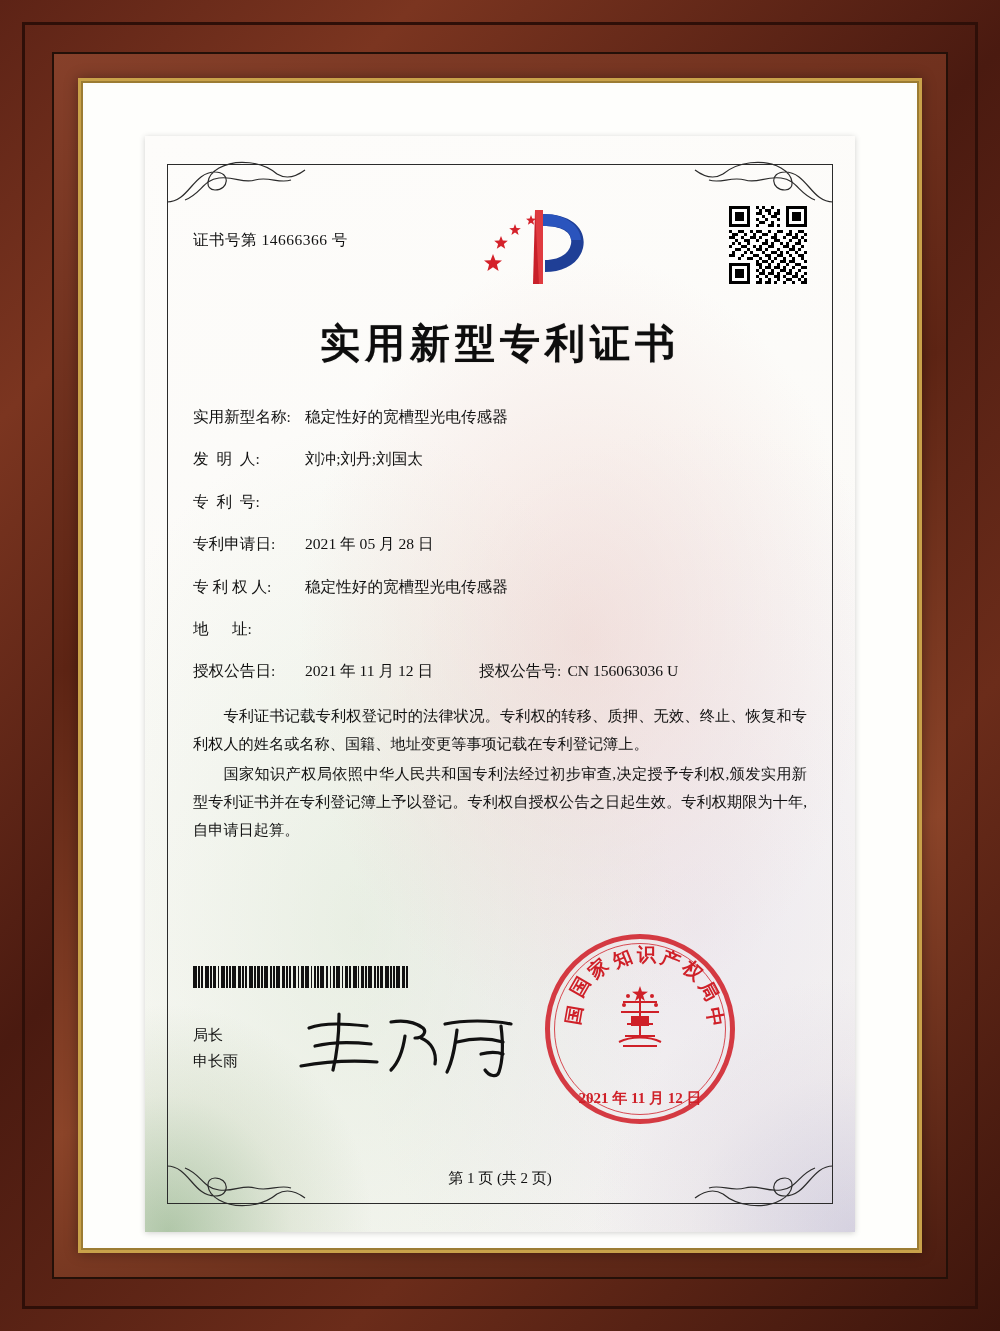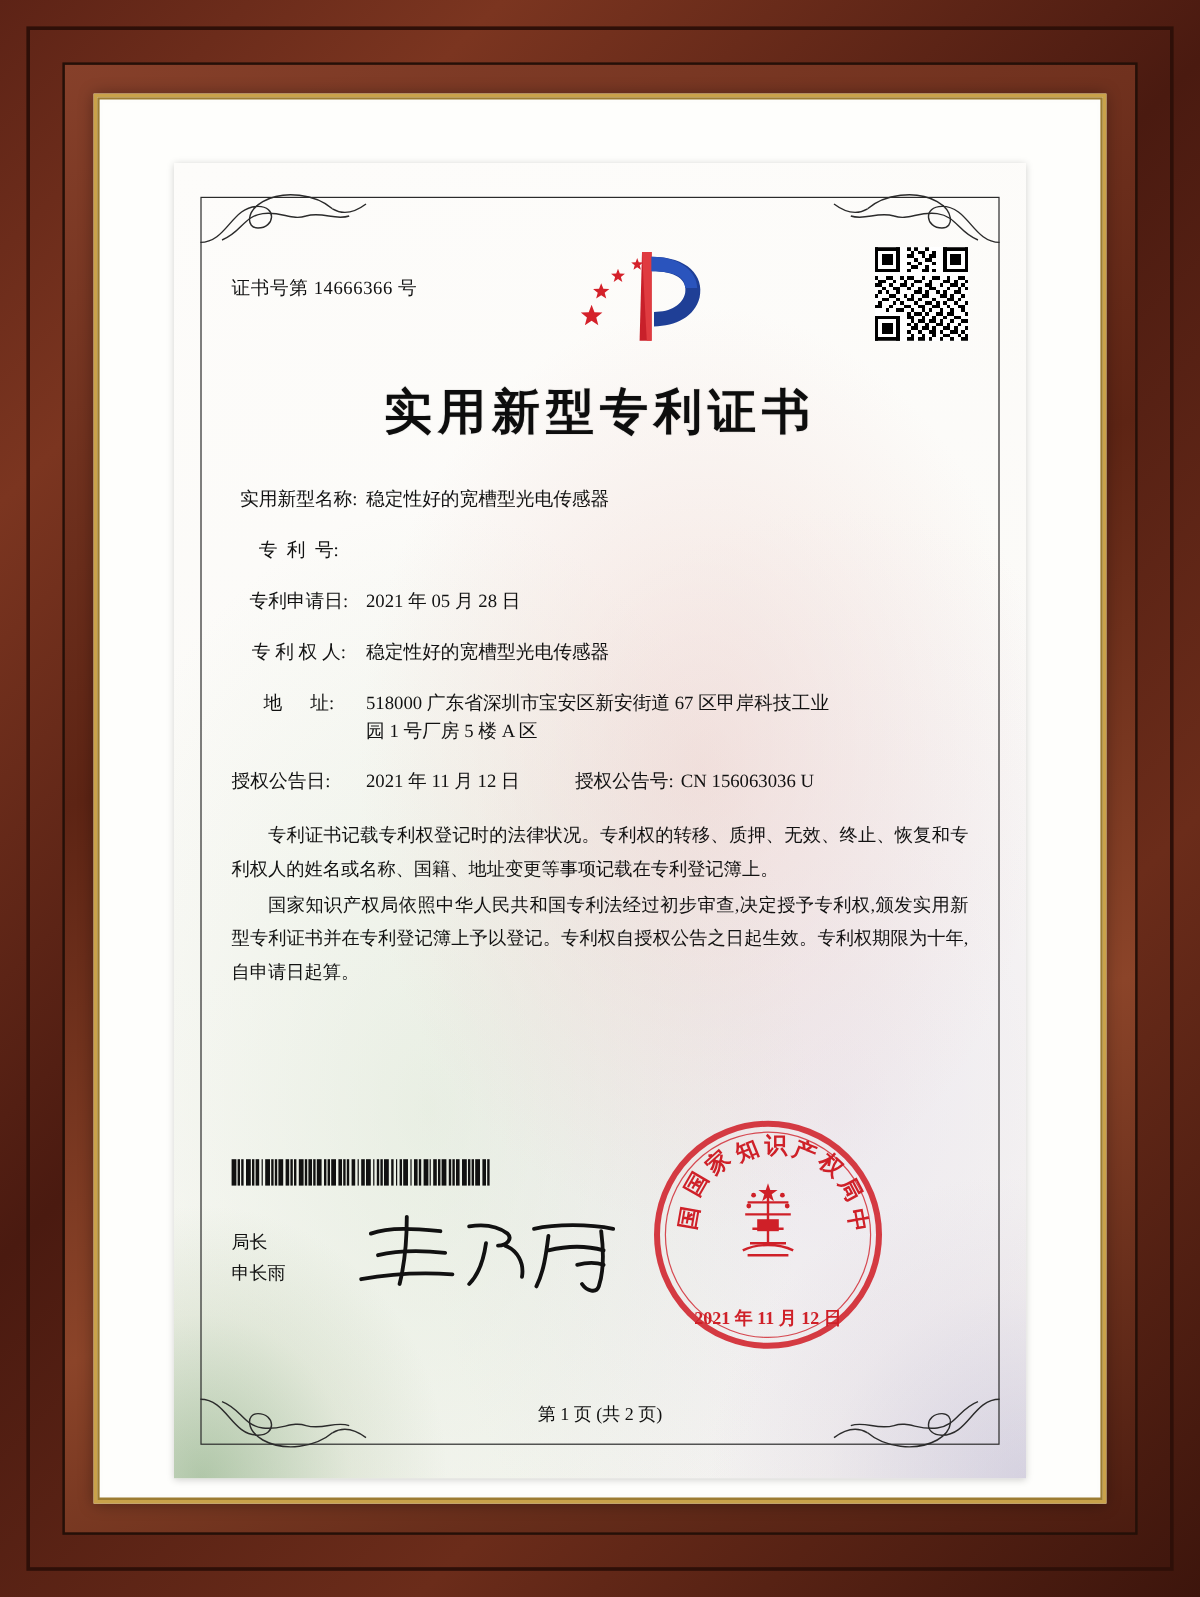--- a/index.html
+++ b/index.html
@@ -164,21 +164,20 @@
   .field-row {
     display: flex;
     align-items: flex-start;
     margin-bottom: 19px;
     line-height: 1.5;
   }
   .field-label {
     flex: 0 0 auto;
     width: 112px;
     white-space: pre;
-    text-align: center;
   }
   .field-value {
     flex: 1 1 auto;
   }
   .field-value .second-line {
     display: block;
     margin-left: 0;
   }
   .row-inline {
     display: flex;
@@ -538,41 +537,41 @@
 
       <div class="title">实用新型专利证书</div>
 
       <div class="fields">
 
         <div class="field-row">
           <div class="field-label">实用新型名称:</div>
           <div class="field-value">稳定性好的宽槽型光电传感器</div>
         </div>
 
+        <div class="field-row">
+          <div class="field-label">发  明  人:</div>
+          <div class="field-value">刘冲;刘丹;刘国太</div>
+        </div>
 
         <div class="field-row">
           <div class="field-label">专  利  号:</div>
         </div>
 
         <div class="field-row">
           <div class="field-label">专利申请日:</div>
           <div class="field-value">2021 年 05 月 28 日</div>
         </div>
 
         <div class="field-row">
           <div class="field-label">专 利 权 人:</div>
           <div class="field-value">稳定性好的宽槽型光电传感器</div>
         </div>
 
         <div class="field-row">
           <div class="field-label">地      址:</div>
-          <div class="field-value">
-            <span>518000 广东省深圳市宝安区新安街道 67 区甲岸科技工业</span>
-            <span class="second-line">园 1 号厂房 5 楼 A 区</span>
-          </div>
         </div>
 
         <div class="row-inline">
           <div class="seg-label">授权公告日:</div>
           <div class="seg-value">2021 年 11 月 12 日</div>
           <div class="seg-label-2">授权公告号:</div>
           <div>CN 156063036 U</div>
         </div>
       </div>
 

